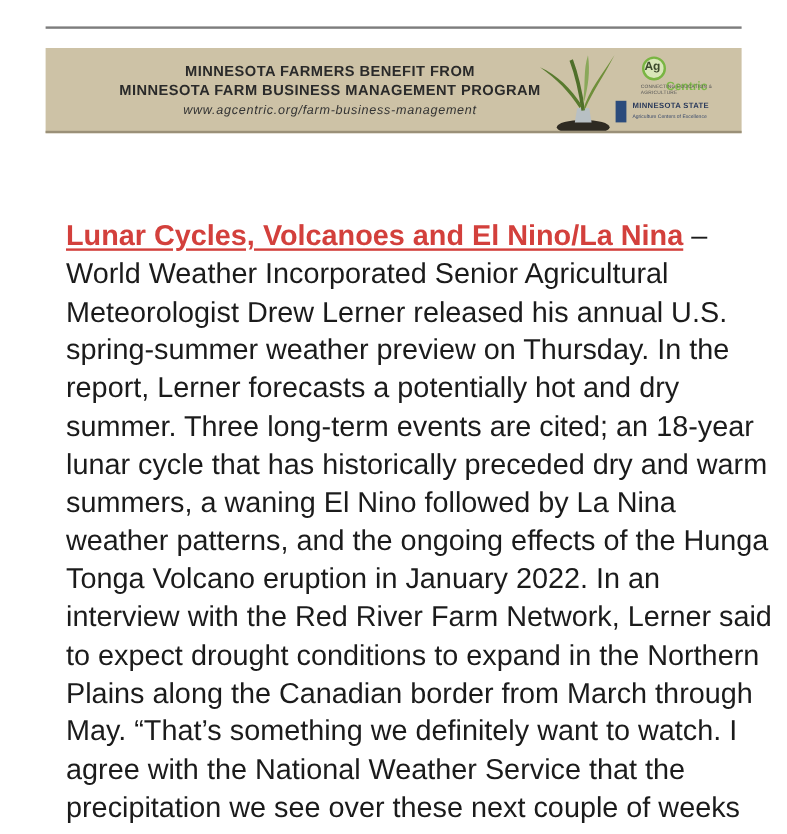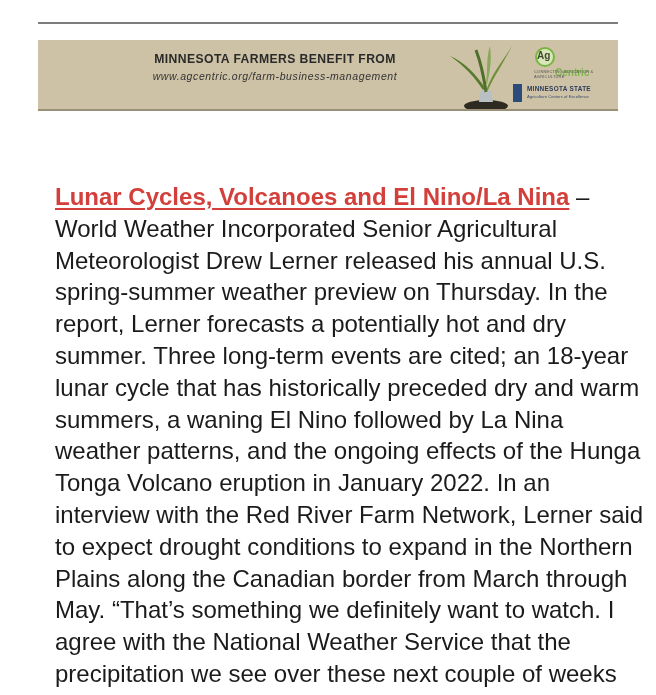--- a/index.html
+++ b/index.html
@@ -27,20 +27,21 @@
   .article a { color: #d3403c; font-weight: bold; text-decoration: underline; text-underline-offset: 3px; }
 </style>
 </head>
 <body>
 
 <div class="rule"></div>
 
 <div class="banner">
   <div class="banner-text">
     <div class="banner-line1">MINNESOTA FARMERS BENEFIT FROM</div>
+    <div class="banner-line2">MINNESOTA FARM BUSINESS MANAGEMENT PROGRAM</div>
     <div class="banner-url">www.agcentric.org/farm-business-management</div>
   </div>
   <svg class="plant" viewBox="0 0 80 71">
     <ellipse cx="40" cy="66" rx="22" ry="6" fill="#2e2a22"></ellipse>
     <path d="M33 62 L47 62 L45 50 L35 50 Z" fill="#b8c0c4"></path>
     <path d="M40 52 C38 38 36 26 30 10" stroke="#4f6f2a" stroke-width="3" fill="none"></path>
     <path d="M40 52 C44 36 56 22 66 6 C58 22 48 36 42 50 Z" fill="#6f8f3a"></path>
     <path d="M39 48 C30 34 18 22 4 16 C18 26 28 36 37 50 Z" fill="#587a2e"></path>
     <path d="M40 44 C42 30 40 18 44 6 C46 20 44 32 41 44 Z" fill="#8aa85a"></path>
   </svg>

